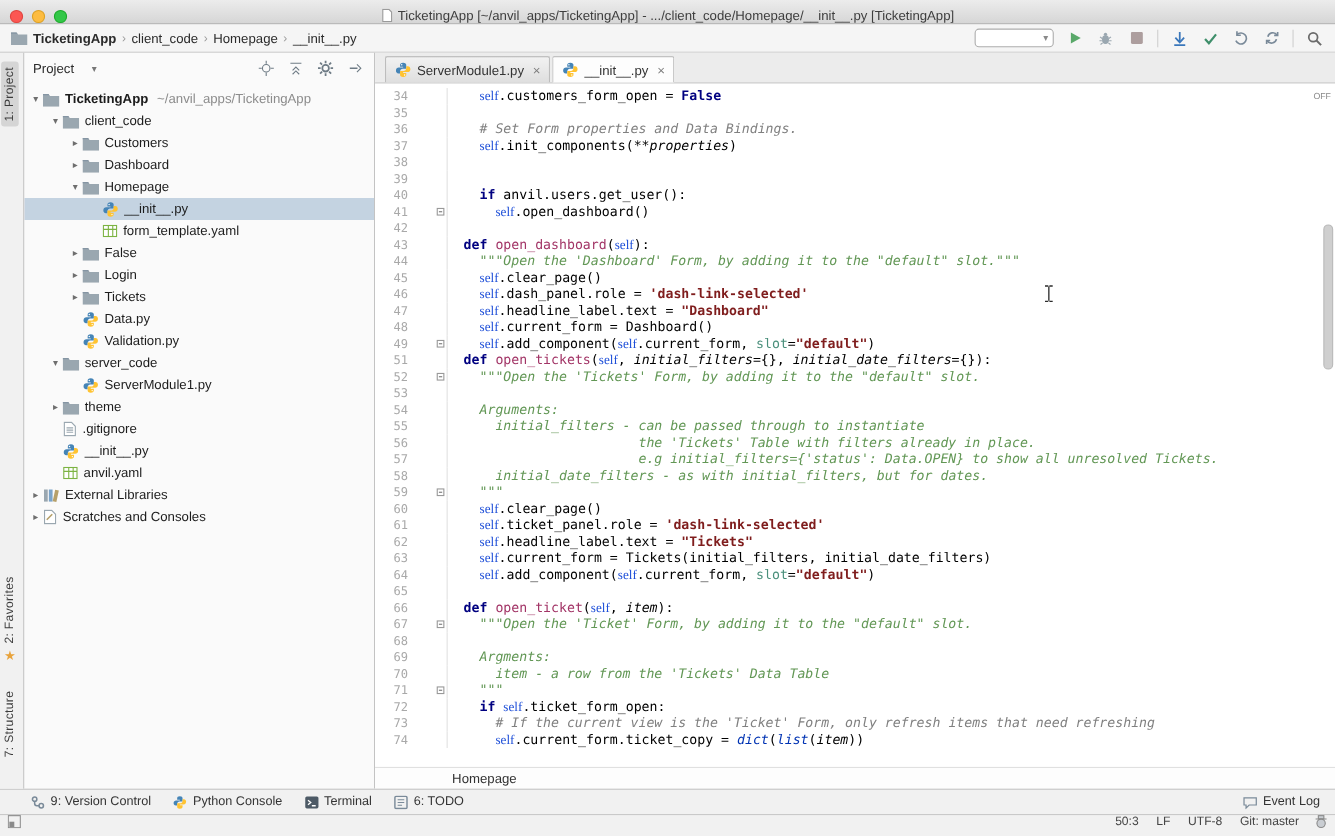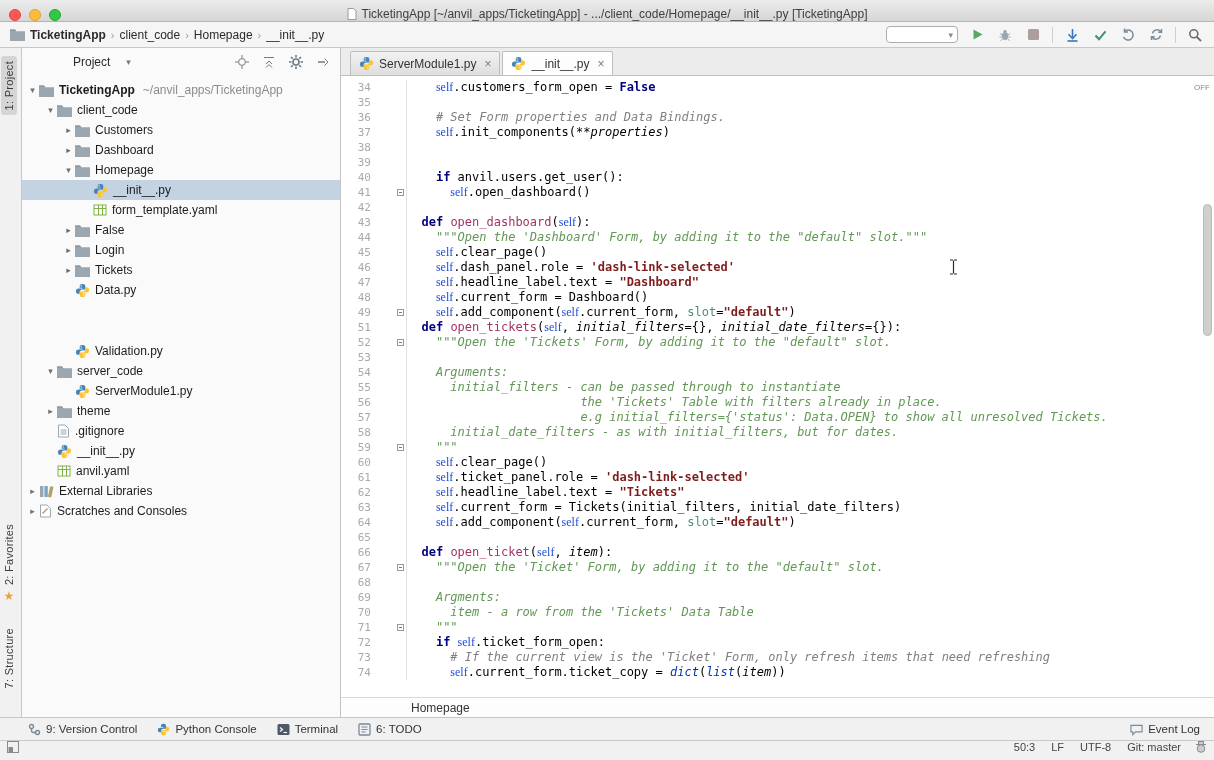--- a/index.html
+++ b/index.html
@@ -36,21 +36,21 @@
   .vtext{writing-mode:vertical-rl;transform:rotate(180deg);font-size:11px;color:#3c3c3c;letter-spacing:.3px;}
   .stripe-btn{display:flex;flex-direction:column;align-items:center;gap:4px;padding:5px 2px;border-radius:3px;}
   .stripe-btn.top{position:absolute;top:8px;left:1px;}
   .stripe-btn.active{background:#d5d5d5;}
   .stripe-bottom{position:absolute;bottom:24px;left:1px;display:flex;flex-direction:column;gap:16px;align-items:center;}
   .star{color:#e8a33c;font-size:12px;line-height:12px;}
 
   
   .project{flex:0 0 319px;width:319px;background:#fafafa;border-right:1px solid #c3c3c3;display:flex;flex-direction:column;min-height:0;}
   .project-header{flex:0 0 28px;display:flex;align-items:center;padding:0 8px;color:#2b2b2b;}
-  .ph-title{display:flex;align-items:center;gap:16px;font-size:12px;margin-left:43px;}
+  .ph-title{display:flex;align-items:center;gap:16px;font-size:12px;}
   .ph-caret{color:#777;font-size:9px;}
   .ph-icons{margin-left:auto;display:flex;align-items:center;gap:9px;}
   .tree{flex:1;overflow:hidden;padding-top:4px;}
   .tree-row{height:20px;display:flex;align-items:center;white-space:nowrap;}
   .tree-row.selected{background:#c4d3e1;}
   .tree-arrow{flex:0 0 13px;text-align:center;color:#6e6e6e;font-size:9px;}
   .tree-label{margin-left:5px;color:#1c1c1c;}
   .tree-label.bold{font-weight:bold;}
   .tree-meta{margin-left:8px;color:#8c8c8c;}
 
@@ -378,21 +378,21 @@
             <span class="icon">
               <svg width="15" height="15" viewBox="0 0 16 16">
                 <path fill="#4584b6" d="M8 1C5.8 1 5 2 5 3.2V5h3v.8H3.8C2.2 5.8 1 6.8 1 8.7c0 1.6.9 2.8 2.5 2.8H5V9.6C5 8.2 6.2 7 7.6 7H11V3.2C11 2 10.2 1 8 1z"></path>
                 <path fill="#ffc331" d="M8 15c2.2 0 3-1 3-2.2V11H8v-.8h4.2c1.6 0 2.8-1 2.8-2.9 0-1.6-.9-2.8-2.5-2.8H11v1.9C11 7.8 9.8 9 8.4 9H5v3.8C5 14 5.8 15 8 15z"></path>
                 <circle cx="6.6" cy="3.1" r=".7" fill="#fff"></circle>
                 <circle cx="9.4" cy="12.9" r=".7" fill="#fff"></circle>
               </svg>
             </span>
             <span class="tree-label">Data.py</span>
           </div>
-          <div class="tree-row" style="padding-left: 40px; margin-top: 41px;">
+          <div class="tree-row" style="padding-left: 40px;">
             <span class="tree-arrow"></span>
             <span class="icon">
               <svg width="15" height="15" viewBox="0 0 16 16">
                 <path fill="#4584b6" d="M8 1C5.8 1 5 2 5 3.2V5h3v.8H3.8C2.2 5.8 1 6.8 1 8.7c0 1.6.9 2.8 2.5 2.8H5V9.6C5 8.2 6.2 7 7.6 7H11V3.2C11 2 10.2 1 8 1z"></path>
                 <path fill="#ffc331" d="M8 15c2.2 0 3-1 3-2.2V11H8v-.8h4.2c1.6 0 2.8-1 2.8-2.9 0-1.6-.9-2.8-2.5-2.8H11v1.9C11 7.8 9.8 9 8.4 9H5v3.8C5 14 5.8 15 8 15z"></path>
                 <circle cx="6.6" cy="3.1" r=".7" fill="#fff"></circle>
                 <circle cx="9.4" cy="12.9" r=".7" fill="#fff"></circle>
               </svg>
             </span>
             <span class="tree-label">Validation.py</span>

